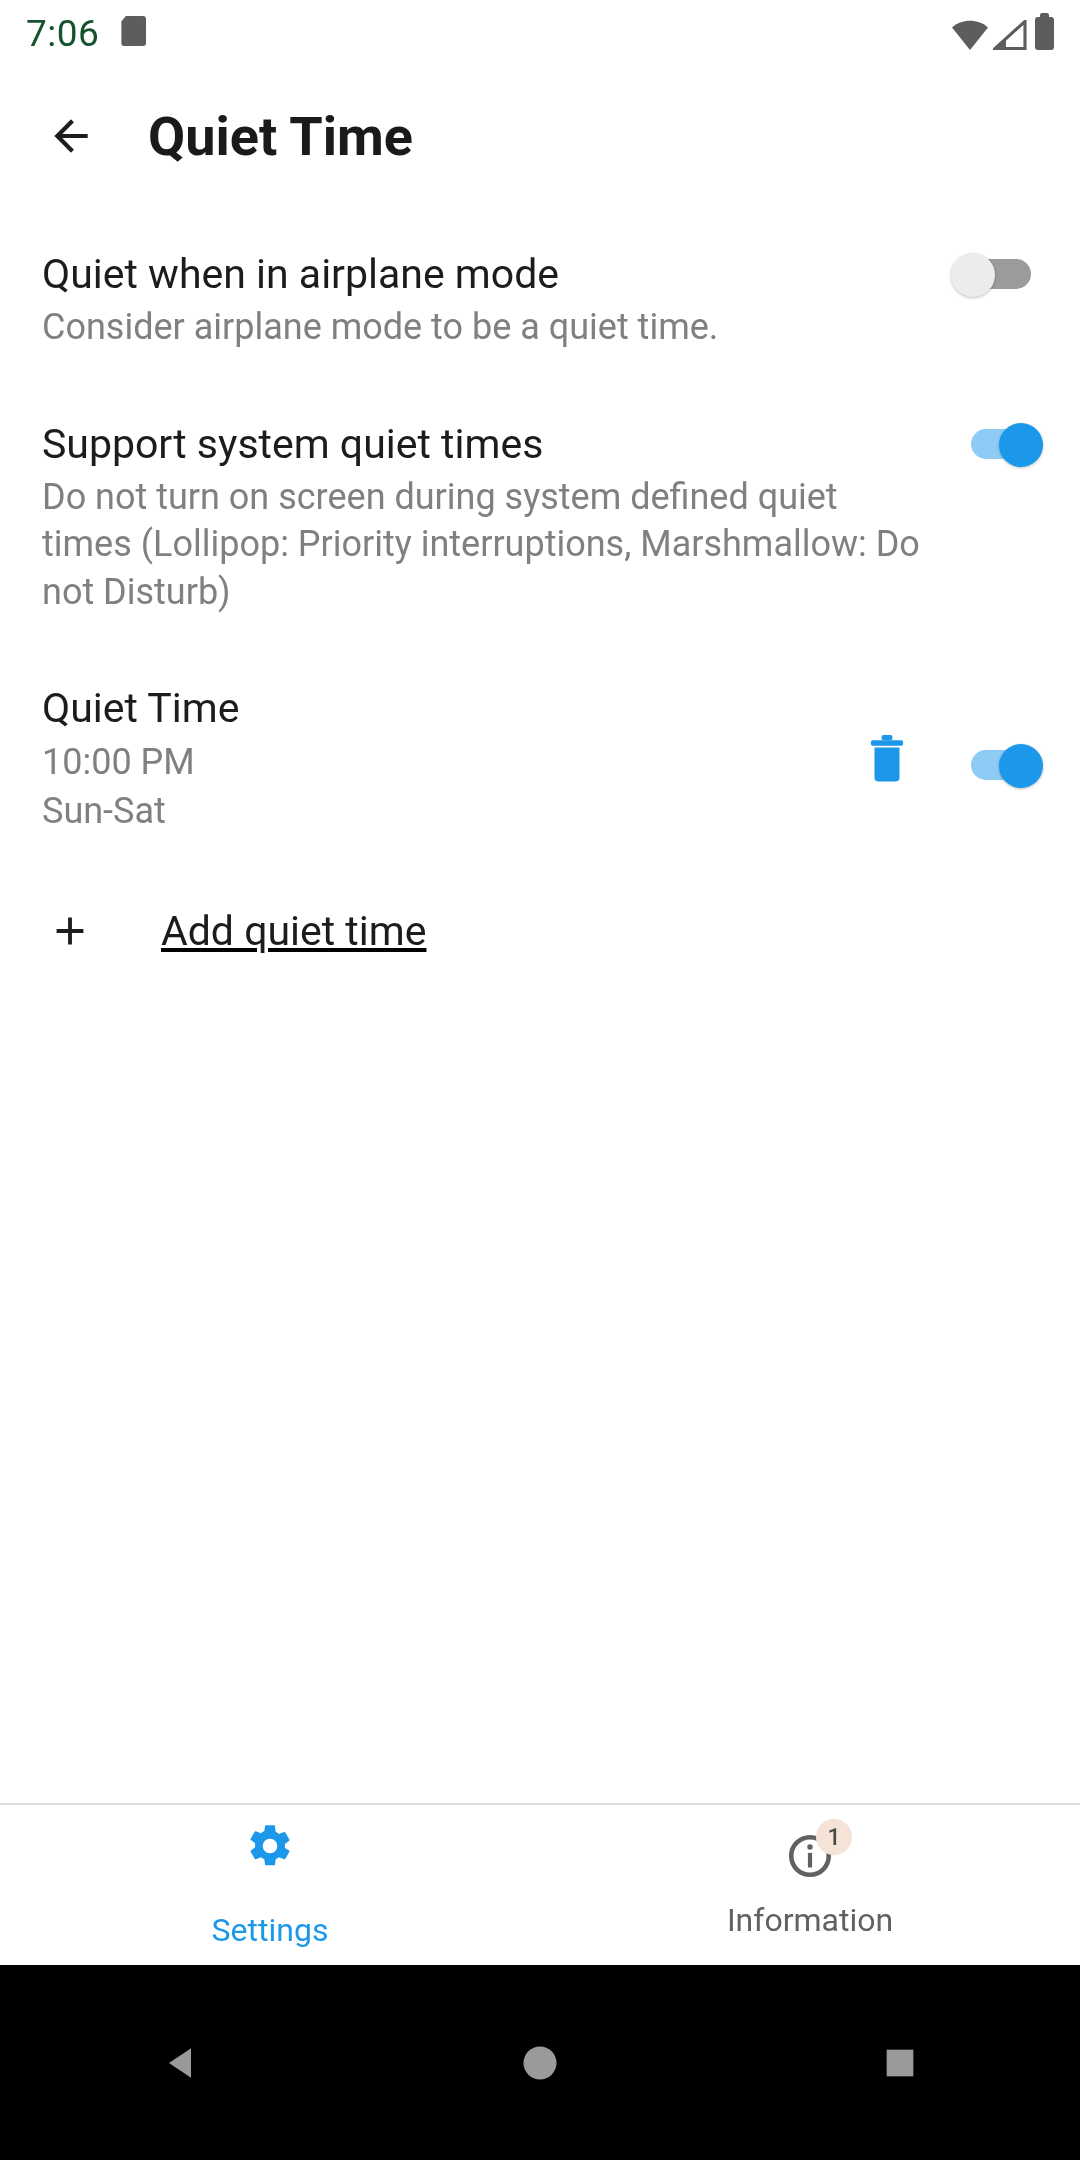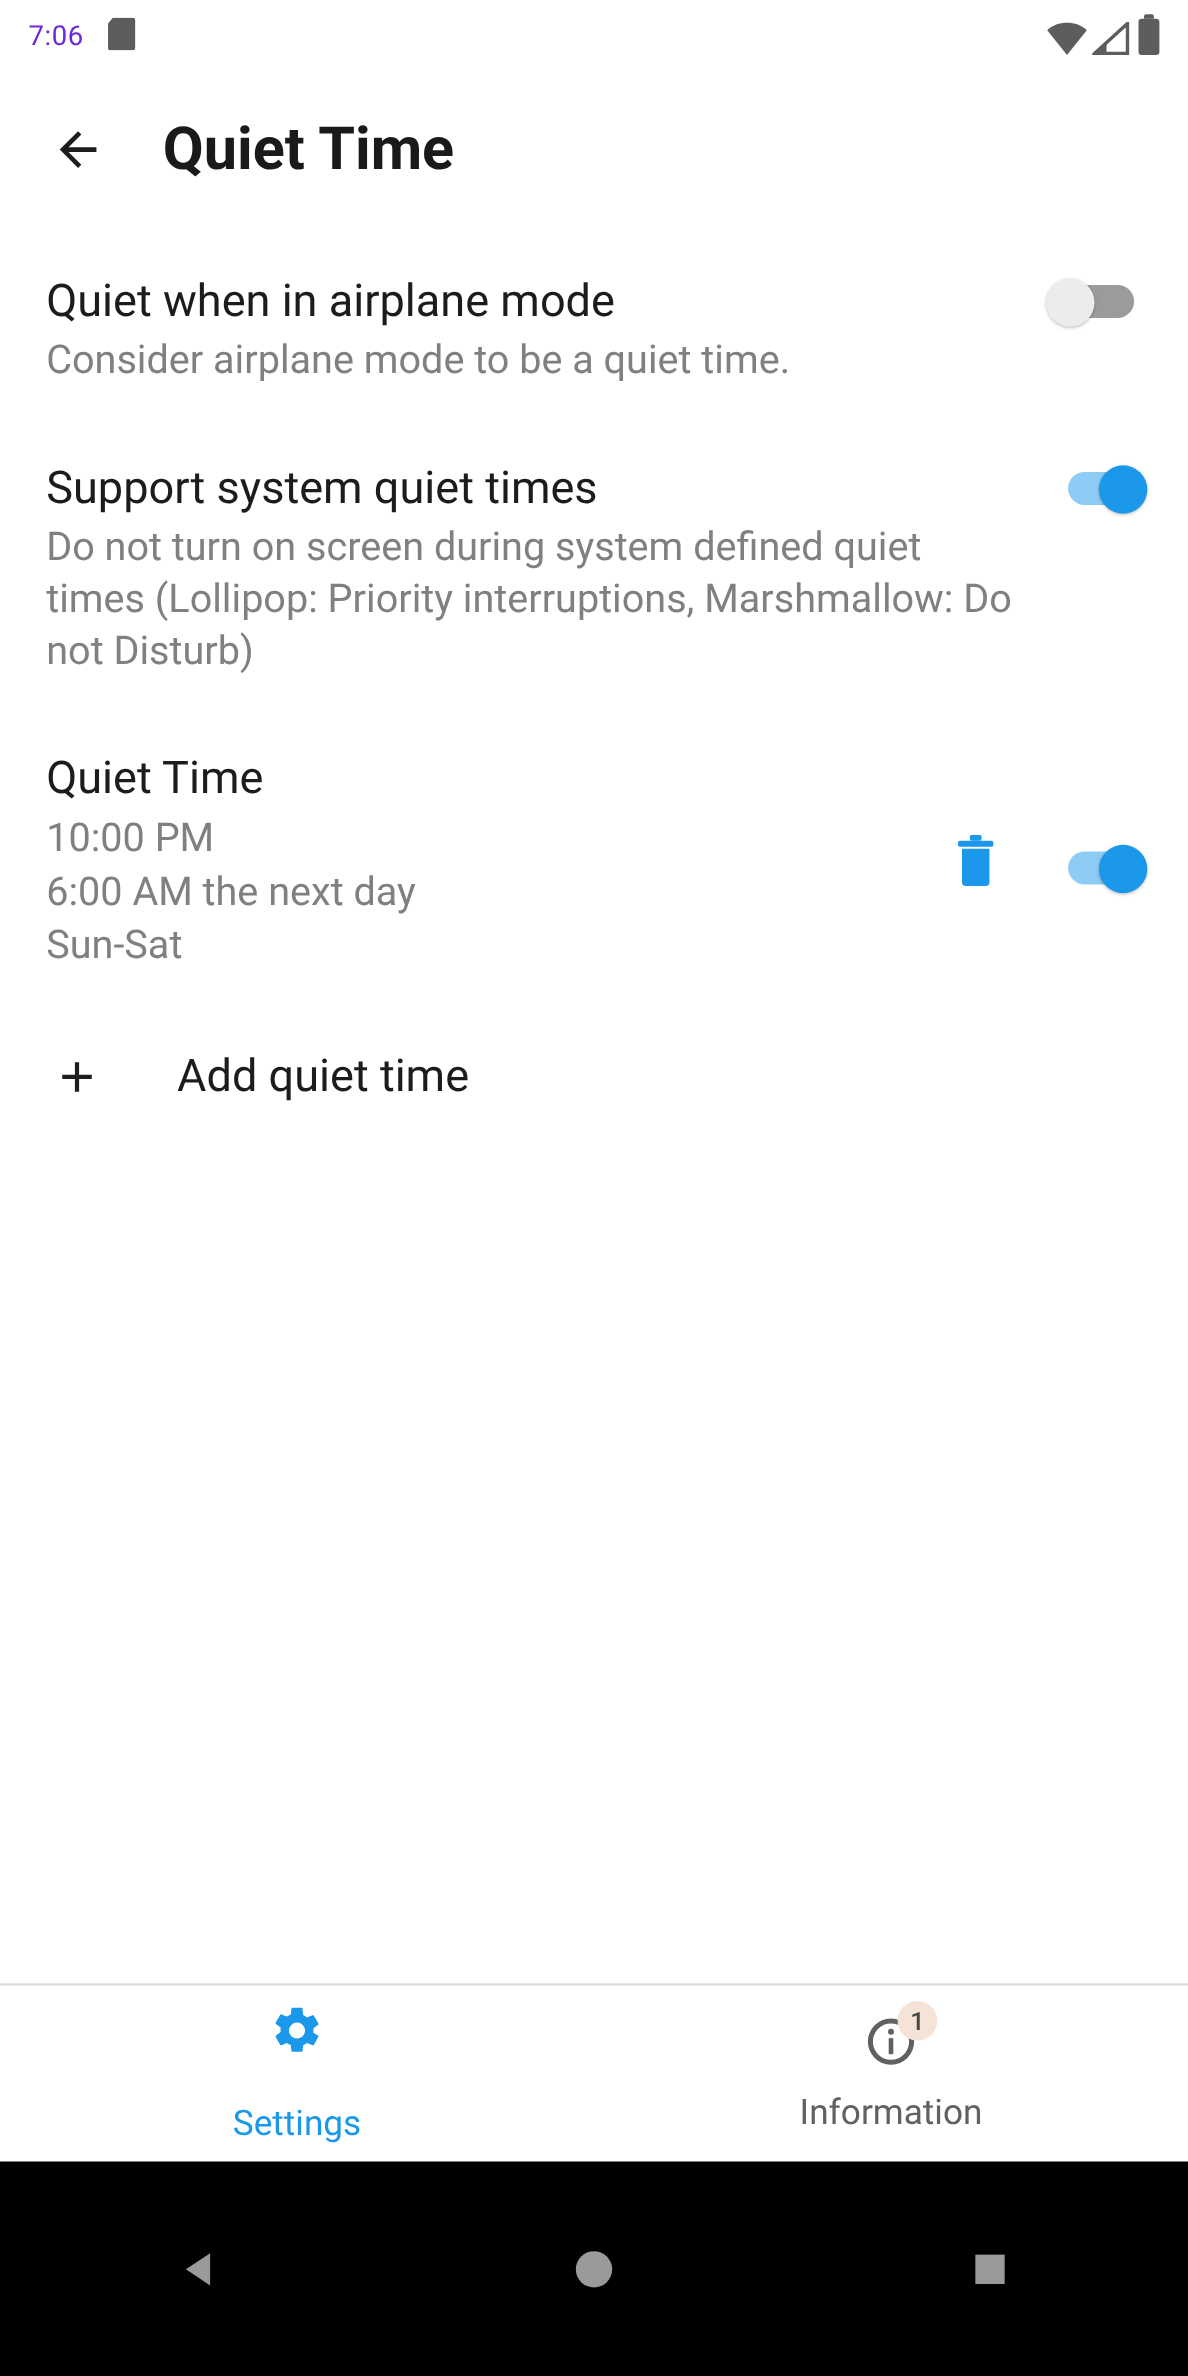--- a/index.html
+++ b/index.html
@@ -20,23 +20,23 @@
     justify-content: space-between;
     padding: 0 26px 0 26px;
     color: #5d5d5d;
   }
   .status-left {
     display: flex;
     align-items: center;
     gap: 22px;
   }
   .clock {
-    font-size: 25px;
+    font-size: 37px;
     font-weight: 400;
-    color: #6d28d9;
+    color: #14532d;
     letter-spacing: 0.5px;
   }
   .sd-icon {
     width: 25px;
     height: 30px;
     background: #5d5d5d;
     border-radius: 3px 3px 3px 3px;
     clip-path: polygon(0 18%, 18% 0, 100% 0, 100% 100%, 0 100%);
     margin-top:-4px;
   }
@@ -154,20 +154,21 @@
     display:flex; align-items:center; justify-content:center;
     margin-right: 32px;
     flex-shrink:0;
   }
 
   
   .add-row {
     display:flex;
     align-items:center;
     padding: 50px 0;
+    text-decoration: underline;
   }
   .plus-btn {
     width:55px; height:55px;
     display:flex; align-items:center; justify-content:center;
     margin-right: 64px;
   }
   .add-label {
     font-size: 41px;
     color: #1c1c1c;
   }
@@ -277,21 +278,20 @@
       <div class="track"></div>
         <div class="thumb"></div>
     </div>
   </div>
 
   <div class="quiet-time-row">
     <div class="quiet-time-text">
       <div class="quiet-time-title">Quiet Time</div>
       <div class="quiet-time-sub">
         <div>10:00 PM</div>
-        <div>6:00 AM the next day</div>
         <div>Sun-Sat</div>
       </div>
     </div>
     <div class="delete-btn">
       <svg width="44" height="50" viewBox="0 0 24 28">
         <path d="M4 6h16l-.5 0H4.5z" fill="#1c98eb"></path>
         <rect x="3" y="3" width="18" height="3" rx="1" fill="#1c98eb"></rect>
         <rect x="9" y="0" width="6" height="3" rx="1" fill="#1c98eb"></rect>
         <path d="M5 7h14v17a2 2 0 0 1-2 2H7a2 2 0 0 1-2-2z" fill="#1c98eb"></path>
       </svg>

